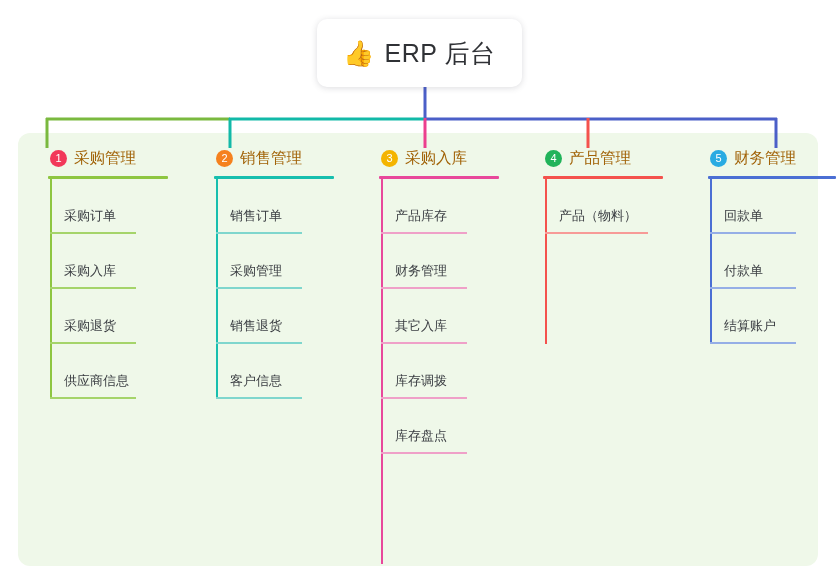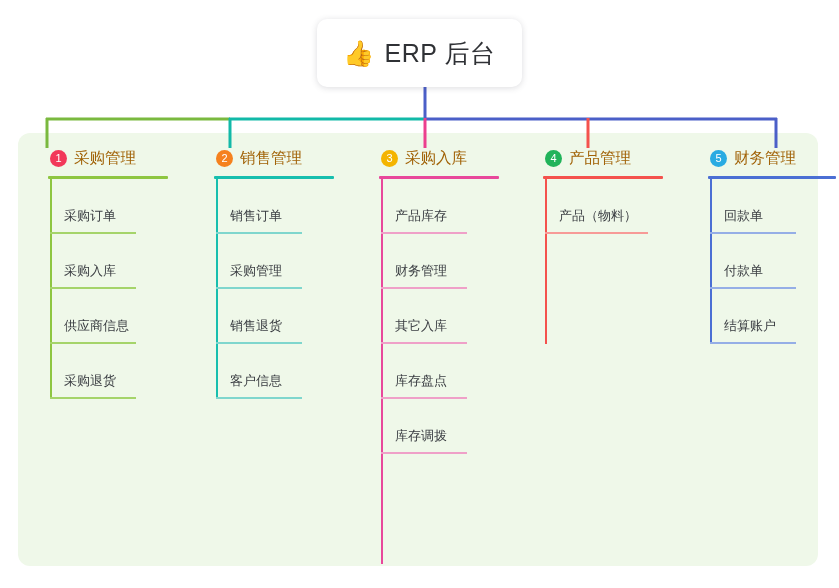--- a/index.html
+++ b/index.html
@@ -177,25 +177,25 @@
           <div class="spine" style="background: rgb(142, 198, 65); height: 220px;"></div>
           <div class="item">
             <span class="item-label">采购订单</span>
             <div class="item-rule" style="background: rgb(165, 212, 106); width: 86px;"></div>
           </div>
           <div class="item">
             <span class="item-label">采购入库</span>
             <div class="item-rule" style="background: rgb(165, 212, 106); width: 86px;"></div>
           </div>
           <div class="item">
+            <span class="item-label">采购退货</span>
+            <div class="item-rule" style="background: rgb(165, 212, 106); width: 86px;"></div>
+          </div>
+          <div class="item">
             <span class="item-label">供应商信息</span>
-            <div class="item-rule" style="background: rgb(165, 212, 106); width: 86px;"></div>
-          </div>
-          <div class="item">
-            <span class="item-label">采购退货</span>
             <div class="item-rule" style="background: rgb(165, 212, 106); width: 86px;"></div>
           </div>
         </div>
       </div>
       <div class="column" style="left: 196px;">
         <div class="col-head">
           <span class="badge" style="background: rgb(245, 129, 30);">2</span>
           <span class="col-title">销售管理</span>
         </div>
         <div class="head-rule" style="background: rgb(23, 191, 174); width: 120px; margin-left: 18px;"></div>
@@ -233,25 +233,25 @@
           </div>
           <div class="item">
             <span class="item-label">财务管理</span>
             <div class="item-rule" style="background: rgb(239, 160, 200); width: 86px;"></div>
           </div>
           <div class="item">
             <span class="item-label">其它入库</span>
             <div class="item-rule" style="background: rgb(239, 160, 200); width: 86px;"></div>
           </div>
           <div class="item">
+            <span class="item-label">库存调拨</span>
+            <div class="item-rule" style="background: rgb(239, 160, 200); width: 86px;"></div>
+          </div>
+          <div class="item">
             <span class="item-label">库存盘点</span>
-            <div class="item-rule" style="background: rgb(239, 160, 200); width: 86px;"></div>
-          </div>
-          <div class="item">
-            <span class="item-label">库存调拨</span>
             <div class="item-rule" style="background: rgb(239, 160, 200); width: 86px;"></div>
           </div>
         </div>
       </div>
       <div class="column" style="left: 525px;">
         <div class="col-head">
           <span class="badge" style="background: rgb(33, 179, 90);">4</span>
           <span class="col-title">产品管理</span>
         </div>
         <div class="head-rule" style="background: rgb(244, 82, 77); width: 120px; margin-left: 18px;"></div>

